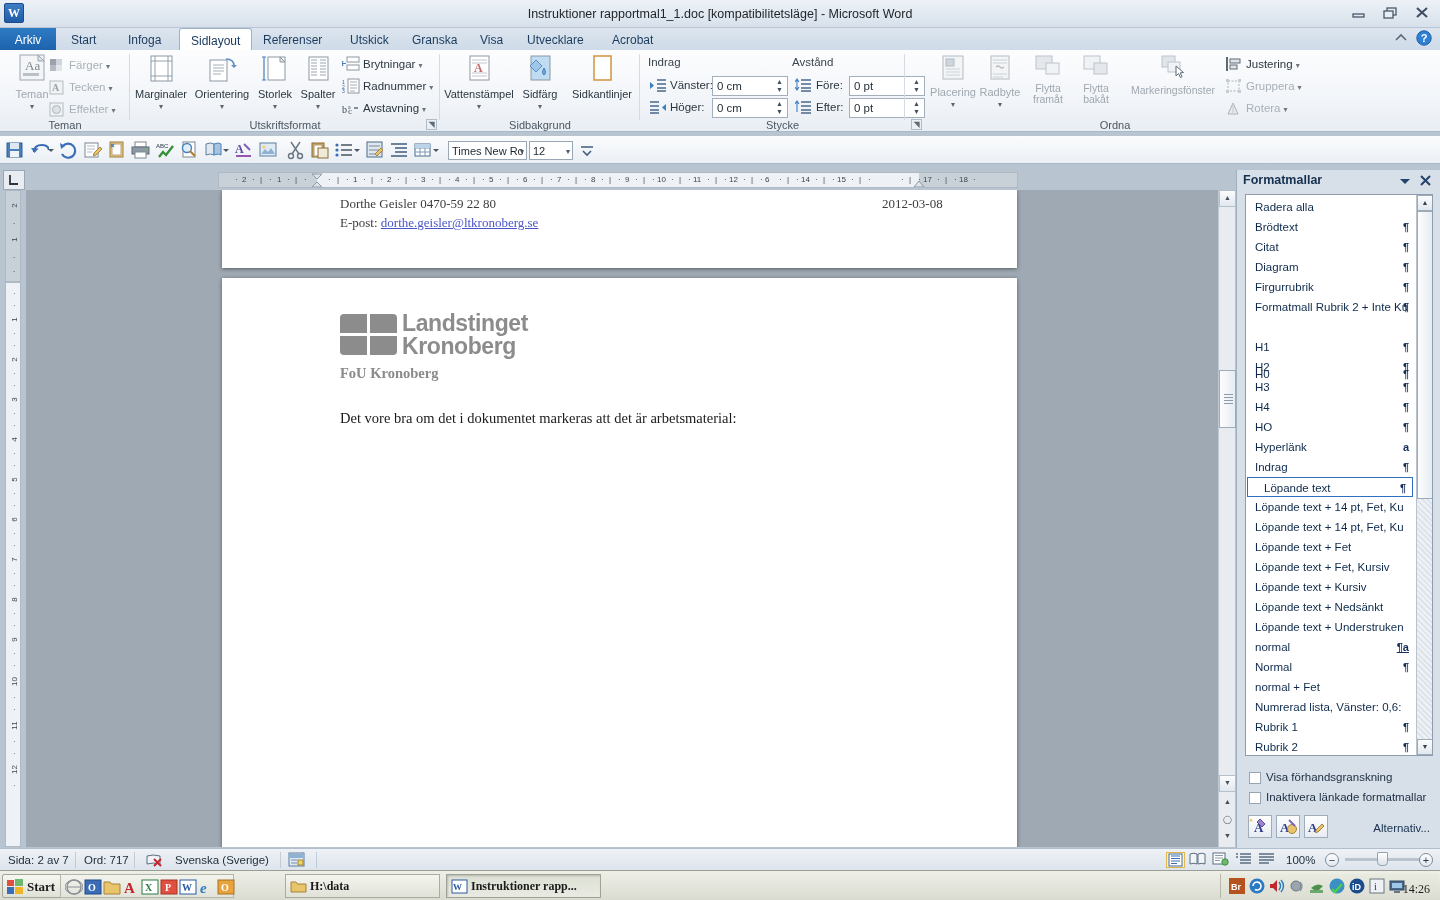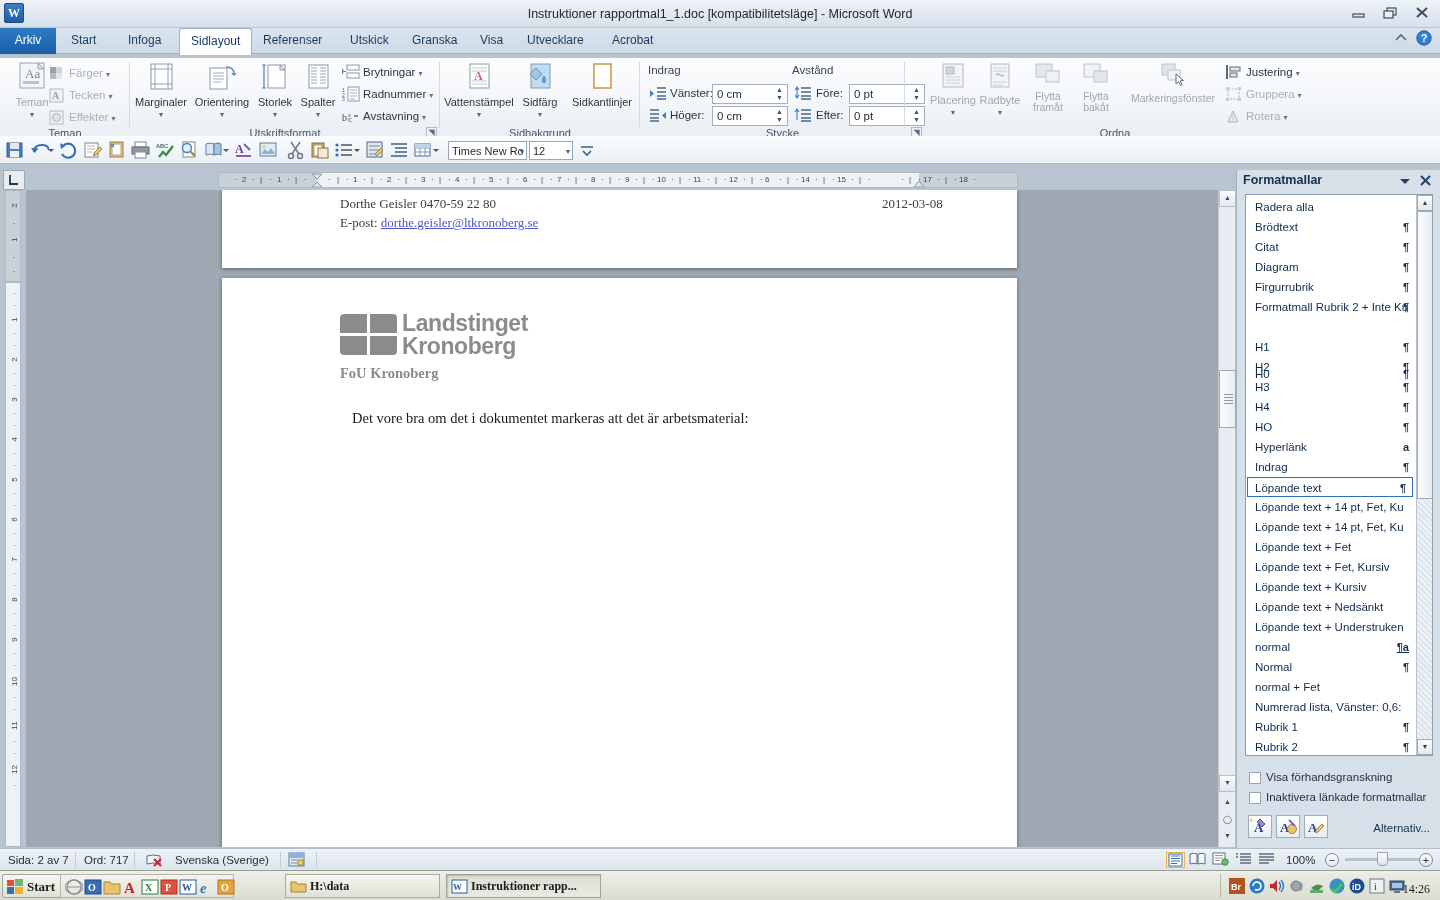--- a/index.html
+++ b/index.html
@@ -51,21 +51,21 @@
   }
   .tab.active {
     background:#fff; color:#14375e;
     border-left:1px solid #9fb3c8; border-right:1px solid #9fb3c8; border-top:1px solid #9fb3c8;
     border-radius:3px 3px 0 0; height:27px;
   }
   .helpbtns { position:absolute; right:8px; top:30px; display:flex; gap:8px; align-items:center; }
 
   
   .ribbon {
-    position:absolute; left:0; top:58px; width:1440px; height:82px;
+    position:absolute; left:0; top:50px; width:1440px; height:82px;
     background: linear-gradient(to bottom,#fdfdfe 0%,#f2f5f9 60%,#e9eef4 100%);
     border-bottom:1px solid #a9b9c9;
   }
   .rgroup { position:absolute; top:0; height:82px; }
   .rgroup .glabel {
     position:absolute; bottom:1px; left:0; width:100%;
     text-align:center; font-size:11px; color:#4a5560;
   }
   .rgroup .sep {
     position:absolute; right:0; top:4px; width:1px; height:66px;
@@ -211,21 +211,21 @@
     background:#fff; border:1px solid #8d9dae; overflow:hidden;
   }
   .srow {
     position:absolute; left:1px; width:168px; height:20px;
     font-size:11.5px; line-height:20px; color:#0e2a4c;
     padding-left:8px; white-space:nowrap; overflow:hidden;
   }
   .srow .mark {
     position:absolute; right:6px; top:0; font-size:11px; color:#14305a; font-weight:bold;
   }
-  .srow.sel { border:1px solid #2f6fbf; width:166px; height:20px; padding-left:7px; }
+  .srow.sel { border:1px solid #2f6fbf; width:166px; height:20px; padding-left:16px; }
   .slist-sb {
     position:absolute; right:0; top:0; width:16px; height:100%;
     background:#eceff3; border-left:1px solid #b9c3cd;
   }
   .slist-sb .ab {
     position:absolute; left:0; width:16px; height:16px;
     background: linear-gradient(to bottom,#fbfcfd,#e2e8ef);
     border:1px solid #9dabb9; font-size:7px; text-align:center; line-height:13px; color:#34404c;
   }
   .slist-sb .th {
@@ -996,21 +996,21 @@
     <div class="page page2">
       <div class="logo">
         <div class="sq" style="left:0px;top:0px;border-radius:4px 0 0 0;"></div>
         <div class="sq" style="left:30px;top:0px;border-radius:0 4px 0 0;"></div>
         <div class="sq" style="left:0px;top:22px;border-radius:0 0 0 4px;"></div>
         <div class="sq" style="left:30px;top:22px;border-radius:0 0 4px 0;"></div>
         <div class="word" style="top:-2px;">Landstinget</div>
         <div class="word" style="top:21px;">Kronoberg</div>
       </div>
       <div class="fou">FoU Kronoberg</div>
-      <div class="bodyline" style="top:132px;margin-left:12px;">Det vore bra om det i dokumentet markeras att det är arbetsmaterial:</div>
+      <div class="bodyline" style="top:132px;">Det vore bra om det i dokumentet markeras att det är arbetsmaterial:</div>
     </div>
   </div>
 
   <div class="vsb">
     <div class="sbtn" style="top:0;">▲</div>
     <div class="thumb" style="top:180px;height:58px;">
         <span class="grip"></span>
       </div>
     <div class="sbtn" style="top:585px;">▼</div>
     <div class="navb" style="top:605px;">⯅</div>

